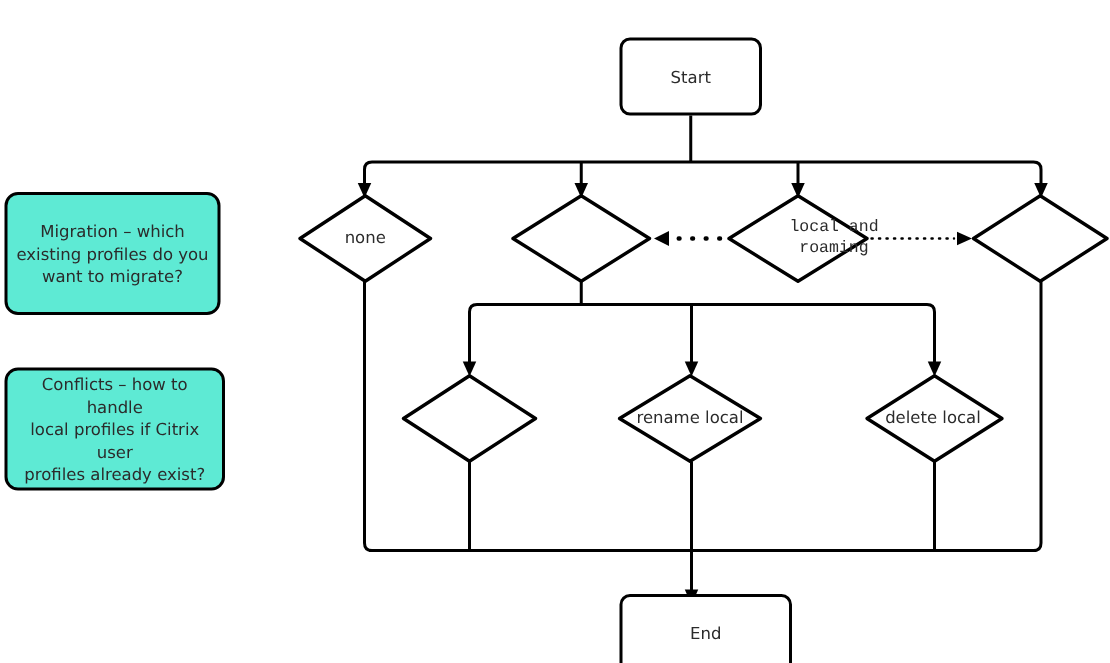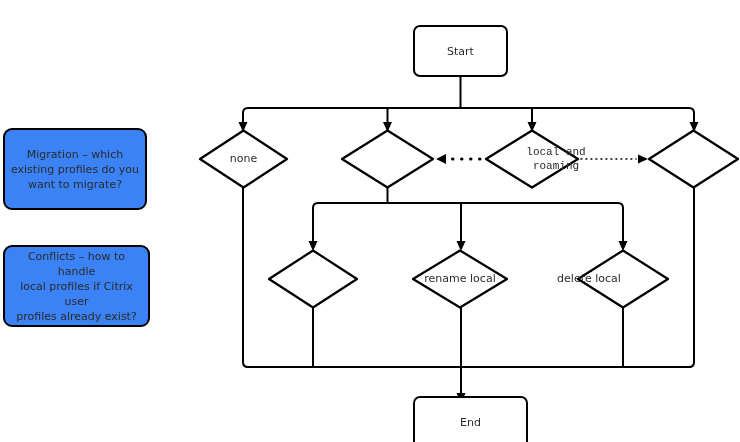--- a/index.html
+++ b/index.html
@@ -26,21 +26,21 @@
     position:absolute;
     border:2.5px solid #000;border-radius:7px;
     background:#fff;
     display:flex;align-items:center;justify-content:center;
     font-size:11px;color:#2b2b2b;
     box-sizing:border-box;
   }
   .annotation{
     position:absolute;
     border:2px solid #000;border-radius:9px;
-    background:#3b82f6;
+    background:#5eead4;
     display:flex;align-items:center;justify-content:center;
     text-align:center;
     font-size:11px;line-height:15px;color:#2b2b2b;
     white-space:pre-line;
     box-sizing:border-box;
     padding:4px;
   }
 </style>
 </head>
 <body>
@@ -99,21 +99,21 @@
     <span>Start</span>
   </div>
   <div class="terminal" style="left:413px;top:376px;width:115px;height:53px;">
     <span>End</span>
   </div>
 
   <div class="node-label" style="left:203px;top:128px;width:81px;height:22px;">none</div>
   <div class="node-label" style="left:521px;top:125px;width:70px;height:28px;font-family:Liberation Mono, monospace;">local and
 roaming</div>
   <div class="node-label" style="left:413px;top:248px;width:94px;height:22px;">rename local</div>
-  <div class="node-label" style="left:544px;top:248px;width:90px;height:22px;">delete local</div>
+  <div class="node-label" style="left:577px;top:248px;width:90px;height:22px;">delete local</div>
 
   <div class="annotation" style="left:3px;top:108px;width:144px;height:82px;">
     <span>Migration – which
 existing profiles do you
 want to migrate?</span>
   </div>
   <div class="annotation" style="left:3px;top:225px;width:147px;height:82px;">
     <span>Conflicts – how to handle
 local profiles if Citrix user
 profiles already exist?</span>

